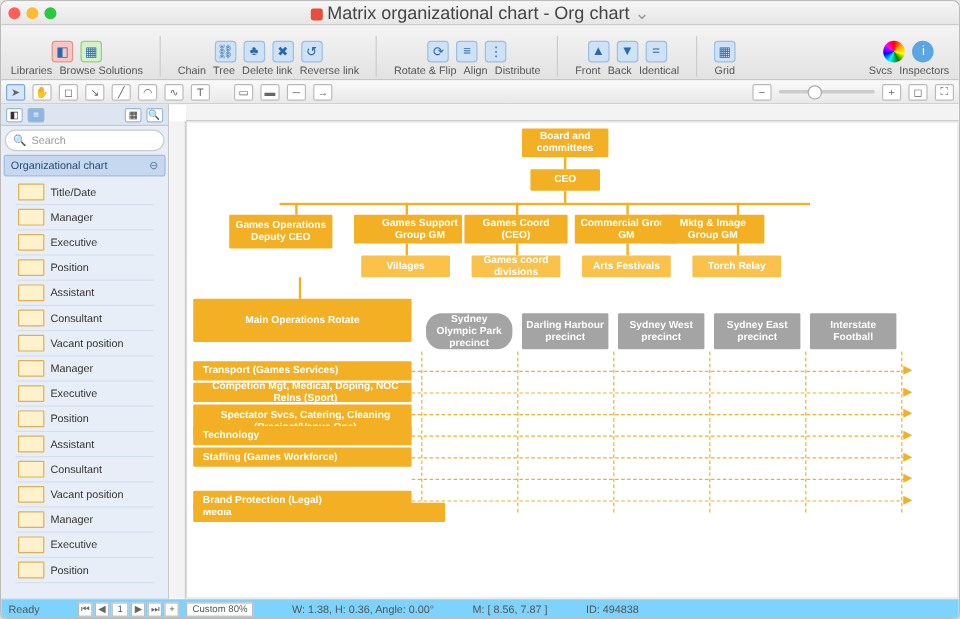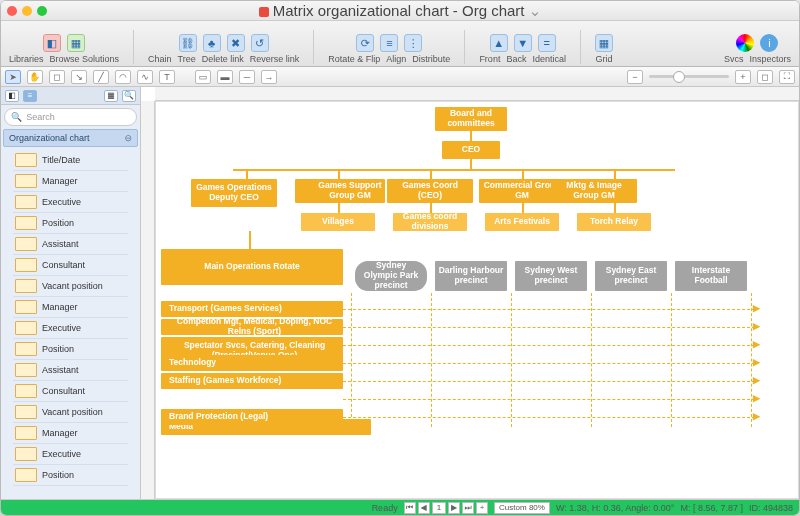--- a/index.html
+++ b/index.html
@@ -44,21 +44,21 @@
   .canvas{position:absolute;top:14px;left:14px;right:0;bottom:0;background:#fff; box-shadow: inset 0 0 0 1px #ddd; font-weight: bold;}
   
   .box{position:absolute;background:#f4b024;color:#fff;font-size:8.5px;display:flex;align-items:center;justify-content:center;text-align:center;padding:2px 3px;border-radius:1px; line-height:1.15;}
   .box.light{background:#fac24b;}
   .box.grey{background:#a4a4a4;}
   .box.row{justify-content:flex-start;padding-left:8px;font-size:8.5px;}
   .conn{position:absolute;background:#f4b024;}
   .grid-v{position:absolute;top:0;bottom:0;width:0;border-left:1px dashed #f4b024;}
   .grid-h{position:absolute;left:0;right:0;height:0;border-top:1px dashed #f4b024;}
   
-  .status{height:16px;background:#22c55e;border-top:1px solid #ccc;font-size:9px;color:#555;display:flex;align-items:center;padding:0 6px;gap:6px;justify-content:flex-end;}
+  .status{height:16px;background:#7dd3fc;border-top:1px solid #ccc;font-size:9px;color:#555;display:flex;align-items:center;padding:0 6px;gap:32px;}
   .status .pager{display:flex;align-items:center;gap:2px;}
   .pg-btn{width:12px;height:12px;border:1px solid #bbb;background:#fff;display:flex;align-items:center;justify-content:center;font-size:8px;color:#666;}
   .pg-sel{border:1px solid #bbb;padding:0 4px;height:12px;background:#fff;font-size:8px;display:flex;align-items:center;}
 </style>
 </head>
 <body>
 
 <div class="window">
 
   <div class="titlebar">

